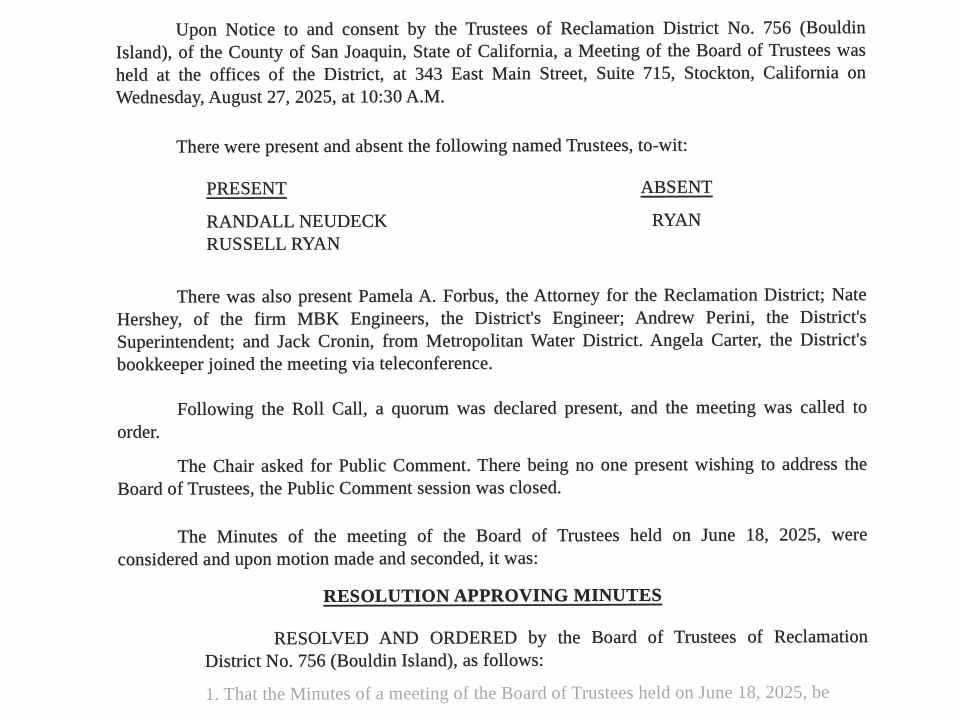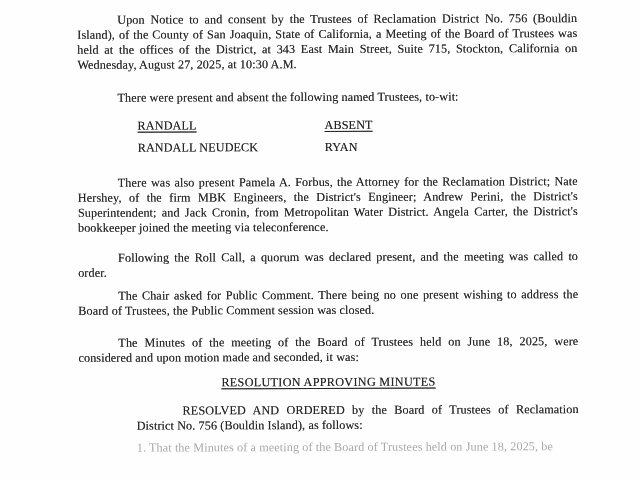--- a/index.html
+++ b/index.html
@@ -27,35 +27,36 @@
     text-align: justify;
     text-indent: 40px;
   }
   .single { text-align: left; text-indent: 40px; }
   .attendance {
     display: flex;
     margin-left: 60px;
     margin-top: 13px;
   }
   .att-col-present { width: 187px; }
-  .att-col-absent  { flex: 1; }
+  .att-col-absent  { flex: 1; text-align: center; }
   .att-header {
     text-decoration: underline;
     text-underline-offset: 2px;
     margin-bottom: 7px;
   }
   .att-name { line-height: 15px; }
   .res-heading {
     text-align: center;
     margin-top: 10px;
   }
   .res-heading span {
     text-decoration: underline;
     text-underline-offset: 2px;
     letter-spacing: 0.3px;
+    font-weight: bold;
   }
   .resolved-block {
     margin-left: 58px;
     margin-top: 13px;
     text-align: justify;
     text-indent: 46px;
   }
   .clipped-line {
     margin-left: 58px;
     margin-top: 7px;
@@ -74,22 +75,23 @@
 <body>
 
 <div class="scan-page">
 
   <p class="para">Upon Notice to and consent by the Trustees of Reclamation District No. 756 (Bouldin Island), of the County of San Joaquin, State of California, a Meeting of the Board of Trustees was held at the offices of the District, at 343 East Main Street, Suite 715, Stockton, California on Wednesday, August 27, 2025, at 10:30 A.M.</p>
 
   <p class="single mt18">There were present and absent the following named Trustees, to-wit:</p>
 
   <div class="attendance">
     <div class="att-col-present">
-      <div class="att-header">RANDALL</div>
+      <div class="att-header">PRESENT</div>
       <div class="att-name">RANDALL NEUDECK</div>
+      <div class="att-name">RUSSELL RYAN</div>
     </div>
     <div class="att-col-absent">
       <div class="att-header">ABSENT</div>
       <div class="att-name">RYAN</div>
     </div>
   </div>
 
   <p class="para mt20">There was also present Pamela A. Forbus, the Attorney for the Reclamation District; Nate Hershey, of the firm MBK Engineers, the District's Engineer; Andrew Perini, the District's Superintendent; and Jack Cronin, from Metropolitan Water District. Angela Carter, the District's bookkeeper joined the meeting via teleconference.</p>
 
   <p class="para mt15">Following the Roll Call, a quorum was declared present, and the meeting was called to order.</p>

